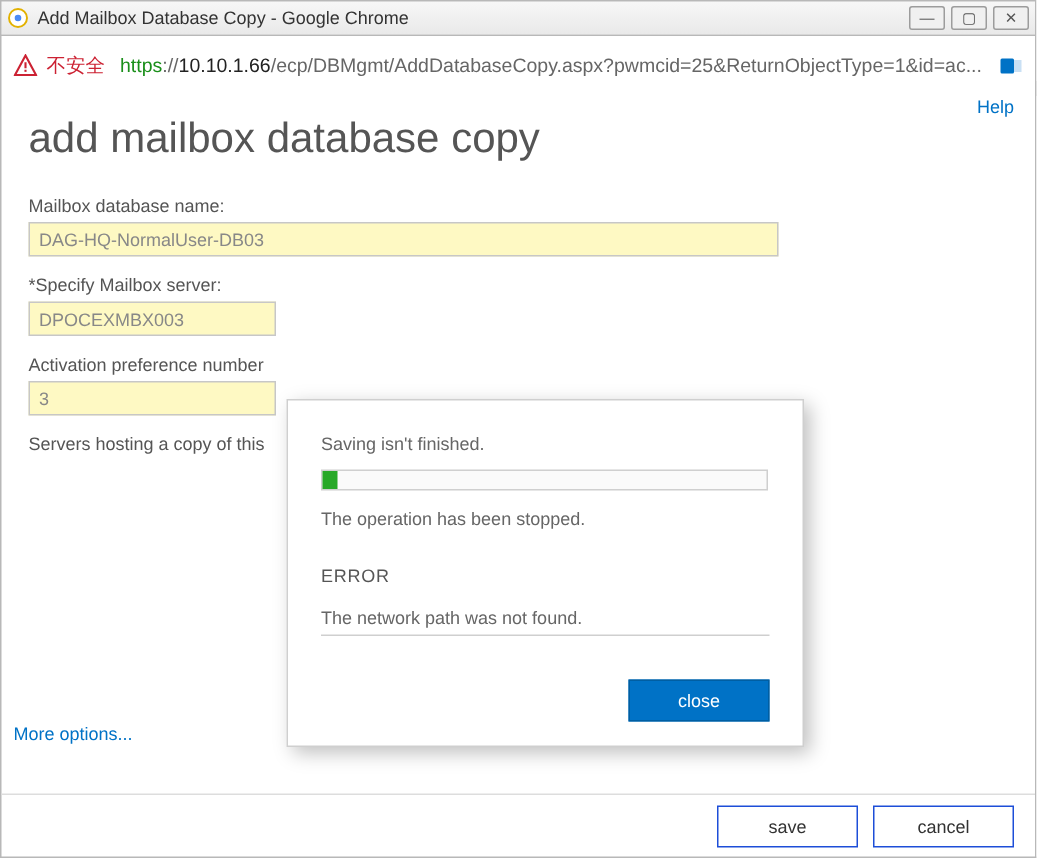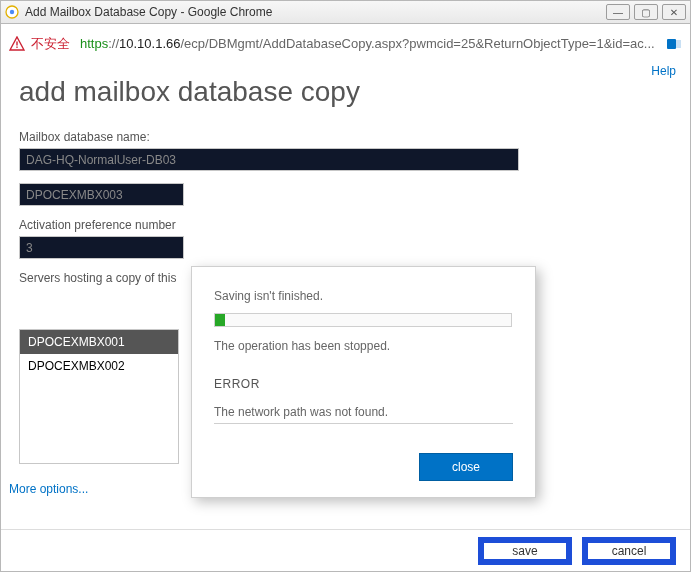--- a/index.html
+++ b/index.html
@@ -20,31 +20,31 @@
   .url .host { color:#222; }
   .tabicon { width:16px; height:16px; margin-left:8px; }
 
   
   .canvas { position:absolute; top:54px; left:0; right:0; bottom:0; border:1px solid #b8b8b8; border-top:none; background:#fff; }
   .help { position:absolute; top:10px; right:14px; color:#0072c6; font-size:12px; cursor:pointer; }
   .page-title { font-size:28px; font-weight:300; color:#555; padding:22px 0 0 18px; }
 
   .form-area { padding:22px 18px 0 18px; font-size:12px; color:#555; }
   .field-label { display:block; margin-bottom:4px; font-size:12px; color:#555; }
-  .textbox { width:500px; height:23px; border:1px solid #c7c7c7; background:#0f172a; color:#888; padding:2px 6px; font-size:12px; }
+  .textbox { width:500px; height:23px; border:1px solid #c7c7c7; background:#fef9c3; color:#888; padding:2px 6px; font-size:12px; }
   .gap { height:12px; }
 
   .server-list { width:160px; border:1px solid #c7c7c7; position:absolute; top:275px; left:18px; height:135px; font-size:12px; }
   .server-row { padding:5px 8px; }
   .server-row.sel { background:#555; color:#fff; }
 
   .more { position:absolute; left:8px; top:428px; color:#0072c6; font-size:12px; cursor:pointer; }
 
   .footer { position:absolute; left:0; right:0; bottom:0; height:42px; border-top:1px solid #ddd; display:flex; justify-content:flex-end; align-items:center; padding-right:14px; gap:10px; }
-  .btn { min-width:94px; height:28px; border:6px solid #1d4ed8; background:#fff; font-size:12px; color:#333; cursor:pointer; }
+  .btn { min-width:94px; height:28px; border:1px solid #1d4ed8; background:#fff; font-size:12px; color:#333; cursor:pointer; }
 
   
   .modal { position:absolute; left:190px; top:168px; width:345px; height:232px; background:#fff; border:1px solid #cfcfcf; box-shadow:4px 4px 12px rgba(0,0,0,0.25); padding:22px 22px 16px 22px; font-size:12px; color:#666;margin-top:44px; }
   .modal .msg1 { margin-bottom:10px; }
   .progress { width:298px; height:14px; border:1px solid #cfcfcf; background:#fafafa; position:relative; margin-bottom:12px; }
   .progress .fill { position:absolute; left:0; top:0; bottom:0; width:10px; background:#27a827; }
   .modal .msg2 { margin-bottom:24px; }
   .modal .err-head { text-transform:uppercase; letter-spacing:0.5px; margin-bottom:14px; color:#555; }
   .hr { border:none; border-top:1px solid #cfcfcf; margin-top:4px; }
   .modal-footer { position:absolute; right:22px; bottom:16px;border-radius:10px; }
@@ -94,34 +94,31 @@
 
 <div class="canvas">
   <span class="help">Help</span>
   <div class="page-title">add mailbox database copy</div>
 
   <div class="form-area">
     <label class="field-label">Mailbox database name:</label>
     <input class="textbox" readonly="" value="DAG-HQ-NormalUser-DB03" style="">
     <div class="gap"></div>
 
+    <label class="field-label">*Specify Mailbox server:</label>
     <input class="textbox" style="width: 165px;" readonly="" value="DPOCEXMBX003">
     <div class="gap"></div>
 
     <label class="field-label">Activation preference number</label>
     <input class="textbox" style="width: 165px;" readonly="" value="3">
     <div class="gap"></div>
 
     <label class="field-label">Servers hosting a copy of this</label>
   </div>
 
-  <div class="server-list">
-    <div class="server-row sel">DPOCEXMBX001</div>
-    <div class="server-row">DPOCEXMBX002</div>
-  </div>
 
   <span class="more">More options...</span>
 
   <div class="footer">
     <button class="btn">save</button>
     <button class="btn">cancel</button>
   </div>
 
   <div class="modal">
     <div class="msg1">Saving isn't finished.</div>

